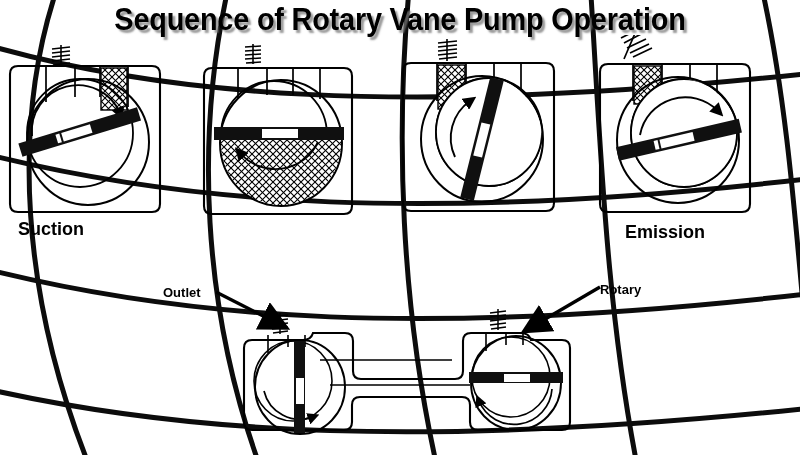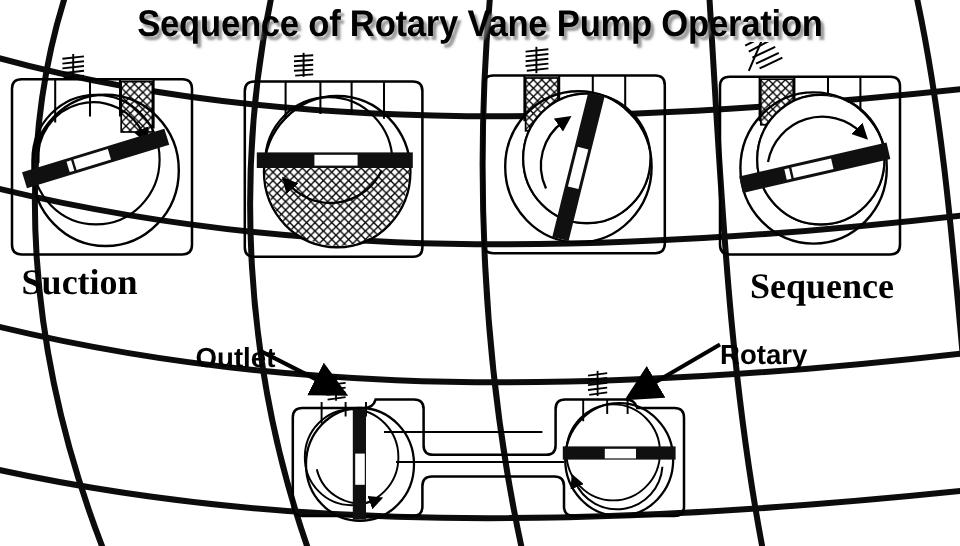--- a/index.html
+++ b/index.html
@@ -17,27 +17,26 @@
     font-weight:bold;
     font-size:31px;
     letter-spacing:-0.2px;
     color:#000;
     transform:scaleX(0.93);
     text-shadow:3px 3px 2px rgba(120,120,120,0.75);
     white-space:nowrap;
   }
   .panel-label{
     position:absolute;z-index:6;
-    font-size:30px;font-weight:bold;color:#000;
+    font-size:18px;font-weight:bold;color:#000;
     white-space:nowrap;
-    font-family:Liberation Serif, serif;
   }
   .callout{
     position:absolute;z-index:6;
-    font-size:23px;font-weight:bold;color:#000;
+    font-size:13px;font-weight:bold;color:#000;
     white-space:nowrap;
   }
   svg{display:block;}
   .ln{fill:none;stroke:#000;}
 </style>
 </head>
 <body>
 
 <div id="stage">
 
@@ -183,21 +182,21 @@
       <path class="ln" stroke-width="1.9" d="M640,100 A46,46 0 0 1 718,76" marker-end="url(#rotarrow)"></path>
       <g transform="rotate(-13 678 105)">
         <rect x="616" y="98" width="126" height="14" fill="#101010"></rect>
         <rect x="660" y="100.5" width="34" height="9" fill="#ffffff"></rect>
         <rect x="654" y="100.5" width="4" height="9" fill="#ffffff"></rect>
       </g>
     </g>
   </svg>
 
   <div class="panel-label" style="left:18px;top:219px;">Suction</div>
-  <div class="panel-label" style="left:625px;top:222px;">Sequence</div>
+  <div class="panel-label" style="left:625px;top:222px;">Emission</div>
 
   <svg width="800" height="190" viewBox="0 0 800 190" style="position:absolute;left:0;top:265px;z-index:4;">
     <defs>
       <marker id="ptr" markerWidth="9" markerHeight="9" refX="4" refY="4.5" orient="auto">
         <path d="M0,0 L9,4.5 L0,9 z" fill="#000"></path>
       </marker>
     </defs>
 
     <path class="ln" stroke="#000" stroke-width="3.4" d="M216,27 L275,57" marker-end="url(#ptr)"></path>
     <path class="ln" stroke="#000" stroke-width="3.4" d="M600,22 L535,60" marker-end="url(#ptr)"></path>

